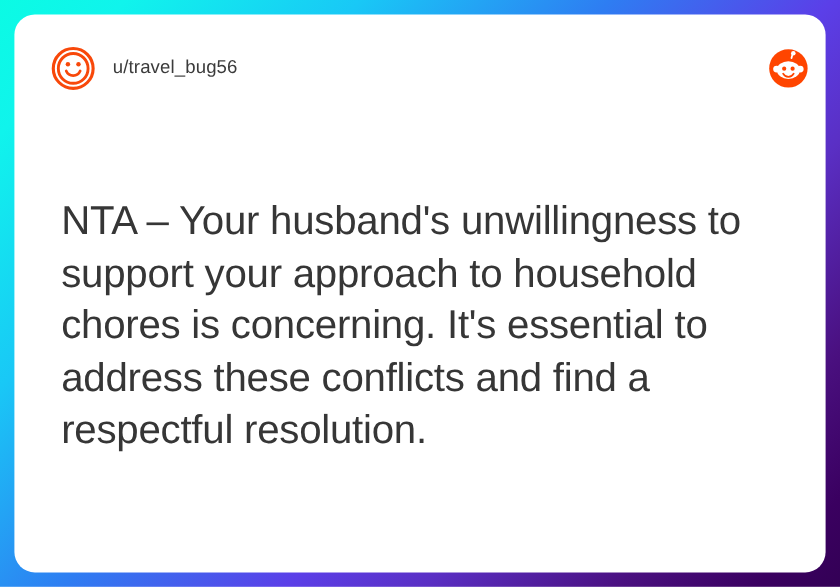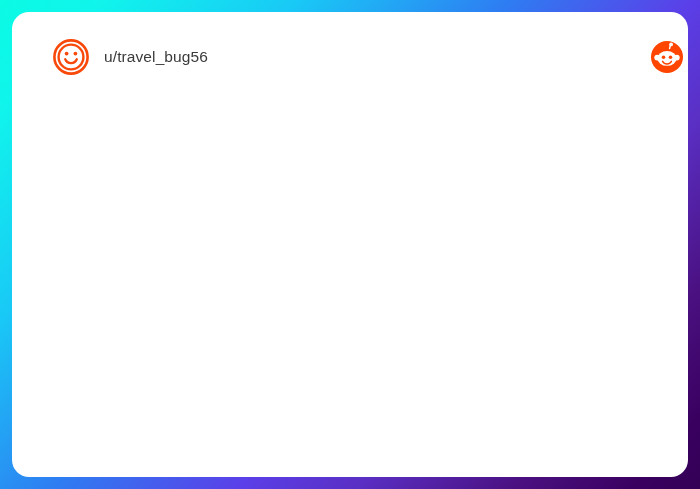--- a/index.html
+++ b/index.html
@@ -42,21 +42,21 @@
     width: 676px;
     height: 465px;
     box-sizing: border-box;
     background: #ffffff;
     border-radius: 17px;
   }
 
   
   #card-header {
     position: absolute;
-    left: 16px;
+    left: 6px;
     top: 0;
     width: 584px;
     height: 88px;
   }
 
   #avatar {
     position: absolute;
     left: 24px;
     top: 26px;
     width: 38px;
@@ -131,15 +131,16 @@
 
           <circle cx="16.5" cy="20.2" r="1.75" fill="#FF4500"></circle>
           <circle cx="23.5" cy="20.2" r="1.75" fill="#FF4500"></circle>
 
           <path d="M15.6 24.4 A 5 5 0 0 0 24.4 24.4" fill="none" stroke="#FF4500" stroke-width="1.5" stroke-linecap="round"></path>
         </svg>
       </span>
 
     </div>
 
+    <div id="quote-text">NTA – Your husband's unwillingness to support your approach to household chores is concerning. It's essential to address these conflicts and find a respectful resolution.</div>
 
   </div>
 </div>
 
 </body></html>

